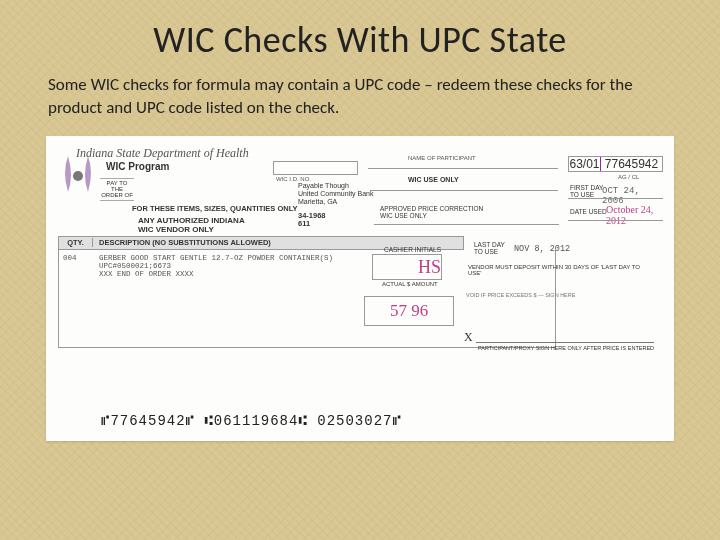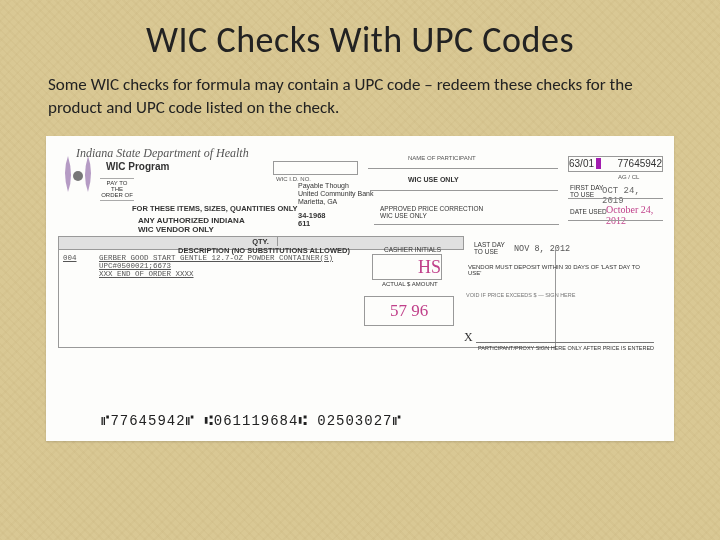--- a/index.html
+++ b/index.html
@@ -75,47 +75,46 @@
   .name-lbl { left:350px; top:9px; }
   .name-line { position:absolute; left:310px; top:22px; width:190px; border-bottom:1px solid #999; }
 
   .wiconly { position:absolute; left:350px; top:30px; font-size:7px; font-weight:bold; }
   .wiconly-line { position:absolute; left:312px; top:44px; width:188px; border-bottom:1px solid #999; }
 
   .approved { position:absolute; left:322px; top:60px; font-size:6.5px; line-height:1.05;}
   .approved-line { position:absolute; left:316px; top:78px; width:185px; border-bottom:1px solid #999; }
 
   .serial-box { left:510px; top:10px; width:95px; height:16px; display:flex; align-items:center;}
-  .serial-left { width:32px; border-right:5px solid #a21caf; font-size:10px; text-align:left;}
-  .serial-right { flex:1; font-size:10px; text-align:right; }
+  .serial-left { width:32px; border-right:1px solid #a21caf; font-size:12px; text-align:center;}
+  .serial-right { flex:1; font-size:12px; text-align:center; }
   .agcl { left:560px; top:28px; }
 
   .firstday-lbl { position:absolute; left:512px; top:38px; font-size:6.5px; line-height:1.1; }
   .firstday-val { position:absolute; left:544px; top:40px; font-size:9px; font-family:'Courier New',monospace; color:#666;}
   .firstday-line { position:absolute; left:510px; top:52px; width:95px; border-bottom:1px solid #999;}
 
   .dateused-lbl { position:absolute; left:512px; top:62px; font-size:6.5px;}
   .dateused-val { position:absolute; left:548px; top:58px; font-size:10px; font-family:'Brush Script MT','Comic Sans MS',cursive; color:#c0408a;}
   .dateused-line { position:absolute; left:510px; top:74px; width:95px; border-bottom:1px solid #999;}
 
   
   .desc-head {
     position:absolute; left:12px; top:100px; right:210px; height:14px;
     background:#e0e0e0; border:1px solid #999; display:flex; align-items:center;
-    font-size:7.5px; font-weight:bold;flex-direction:column;
+    font-size:7.5px; font-weight:bold;
   }
   .desc-head .q { width:34px; text-align:center; border-right:1px solid #999;}
   .desc-head .d { padding-left:6px; }
 
   .desc-body {
     position:absolute; left:12px; top:114px; width:498px; height:98px;
     border:1px solid #999; border-top:none;
     font-size:7.5px; font-family:'Courier New',monospace; color:#555;
     padding:4px 4px 0 4px;
-    text-decoration:underline;
   }
   .desc-body .row { display:flex; }
   .desc-body .qcol { width:32px; }
   .desc-body .dcol { flex:1; padding-left:4px;}
 
   
   .cashier-lbl { position:absolute; left:338px; top:110px; font-size:6.5px;}
   .cashier-box { left:326px; top:118px; width:70px; height:26px; font-family:'Brush Script MT',cursive; font-size:18px; text-align:right; color:#c0408a; line-height:24px;}
   .cashier-under { position:absolute; left:336px; top:145px; font-size:6px;}
 
@@ -130,21 +129,21 @@
   .sig-lbl { position:absolute; left:432px; top:209px; font-size:5.5px;}
 
   .voidnote { position:absolute; left:420px; top:156px; font-size:5.5px; width:185px; line-height:1.1; color:#777;}
 
   
   .micr { position:absolute; left:55px; bottom:12px; font-family:'Courier New',monospace; font-size:14px; letter-spacing:1px; color:#222;}
 </style>
 </head>
 <body>
 
-<h1 class="title">WIC Checks With UPC Codes</h1>
+<h1 class="title">WIC Checks With UPC State</h1>
 <p class="subtitle">Some WIC checks for formula may contain a UPC code – redeem these checks for the product and UPC code listed on the check.</p>
 
 <div class="check">
 
   <div class="hdr">
     <div class="dept">Indiana State Department of Health</div>
     <div class="prog">WIC Program</div>
     <div class="logo">
       <svg viewBox="0 0 40 48">
         <path d="M10 4 Q4 20 10 40 Q16 24 10 4 Z" fill="#b59bc4"></path>
@@ -183,21 +182,21 @@
     <div class="approved-line"></div>
 
     <div class="box serial-box">
       <div class="serial-left">63/01</div>
       <div class="serial-right">77645942</div>
     </div>
     <div class="lbl agcl">AG / CL</div>
 
     <div class="firstday-lbl" style="white-space:pre-line">FIRST DAY
 TO USE</div>
-    <div class="firstday-val">OCT 24, 2019</div>
+    <div class="firstday-val">OCT 24, 2006</div>
     <div class="firstday-line"></div>
 
     <div class="dateused-lbl">DATE USED</div>
     <div class="dateused-val">October 24, 2012</div>
     <div class="dateused-line"></div>
   </div>
 
   <div class="desc-head">
     <div class="q">QTY.</div>
     <div class="d">DESCRIPTION (NO SUBSTITUTIONS ALLOWED)</div>

